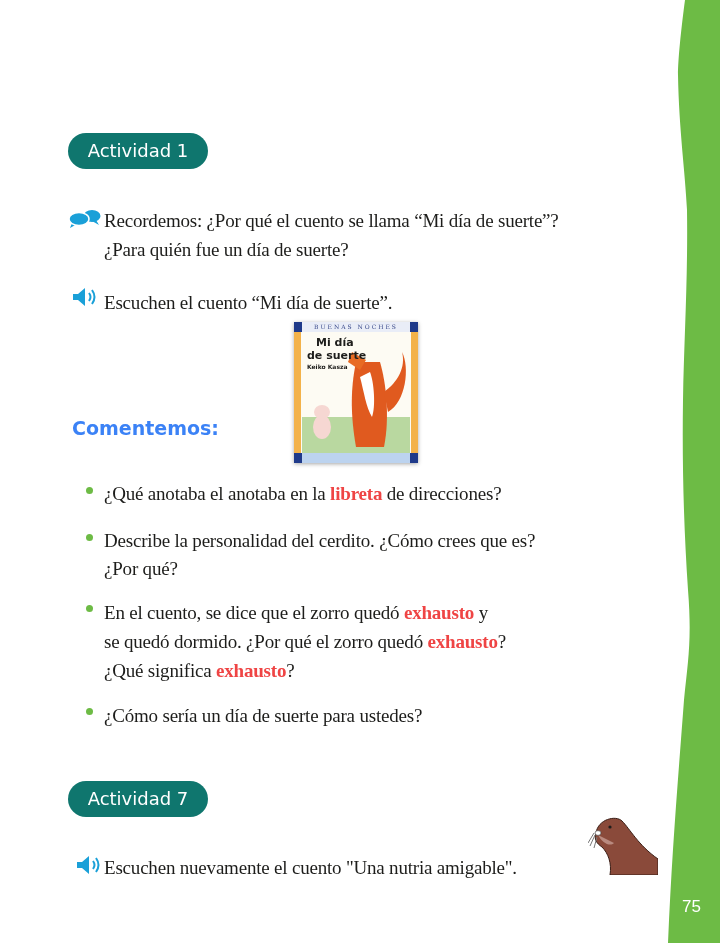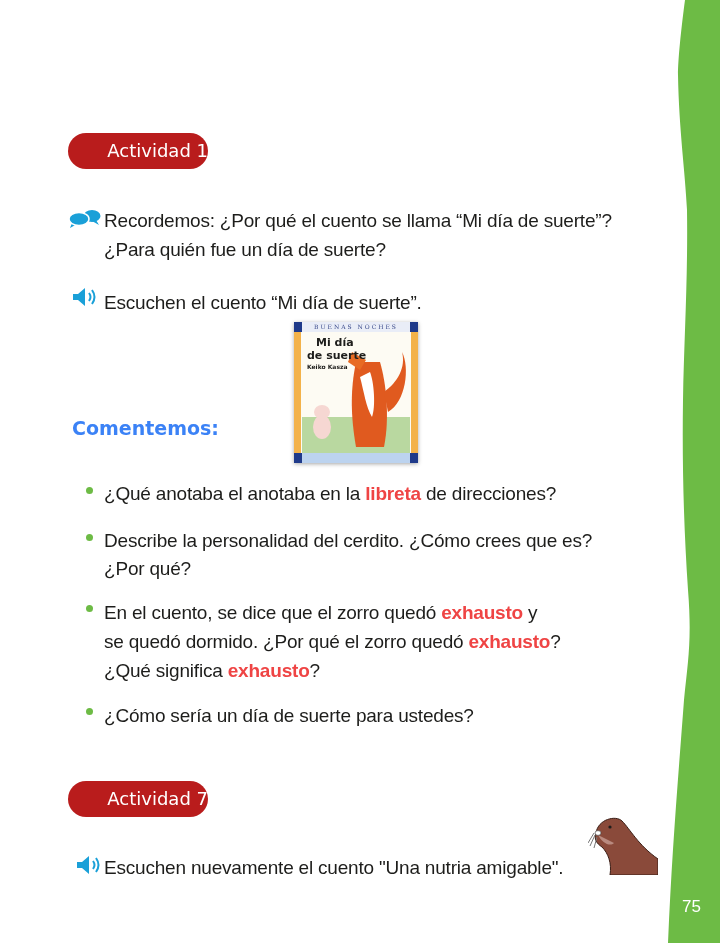--- a/index.html
+++ b/index.html
@@ -8,29 +8,29 @@
     background: #ffffff;
     font-family: "DejaVu Sans", sans-serif;
     color: #1d1d1b;
   }
   .sidebar { position: absolute; left: 0; top: 0; width: 720px; height: 943px; pointer-events: none; }
   .page-number {
     position: absolute; left: 682px; top: 897px; font-size: 17px; font-weight: normal;
     color: #ffffff; font-family: "Liberation Sans", sans-serif;
   }
   .pill {
-    position: absolute; height: 36px; background: #b91c1c; color: #fff;
-    border-radius: 18px; font-size: 18px; line-height: 36px; text-align: right;
+    position: absolute; height: 36px; background: #0f766e; color: #fff;
+    border-radius: 18px; font-size: 18px; line-height: 36px; text-align: center;
     font-family: "DejaVu Sans", sans-serif;
   }
   .pill.a1 { left: 68px; top: 133px; width: 140px; }
   .pill.a2 { left: 68px; top: 781px; width: 140px; }
   .line {
     position: absolute; font-size: 19px; line-height: 31px; white-space: nowrap;
-    font-family: Liberation Sans, sans-serif; letter-spacing: -0.2px;
+    font-family: Liberation Serif, serif; letter-spacing: -0.2px;
   }
   .hl { color: #ef4444; font-weight: bold; }
   .icon { position: absolute; }
   .bullet {
     position: absolute; width: 7px; height: 7px; border-radius: 50%; background: #6dbb45;
   }
   .heading {
     position: absolute; left: 72px; top: 417px; font-size: 19px; font-weight: bold;
     color: #3b82f6; font-family: "DejaVu Sans", sans-serif;
   }

